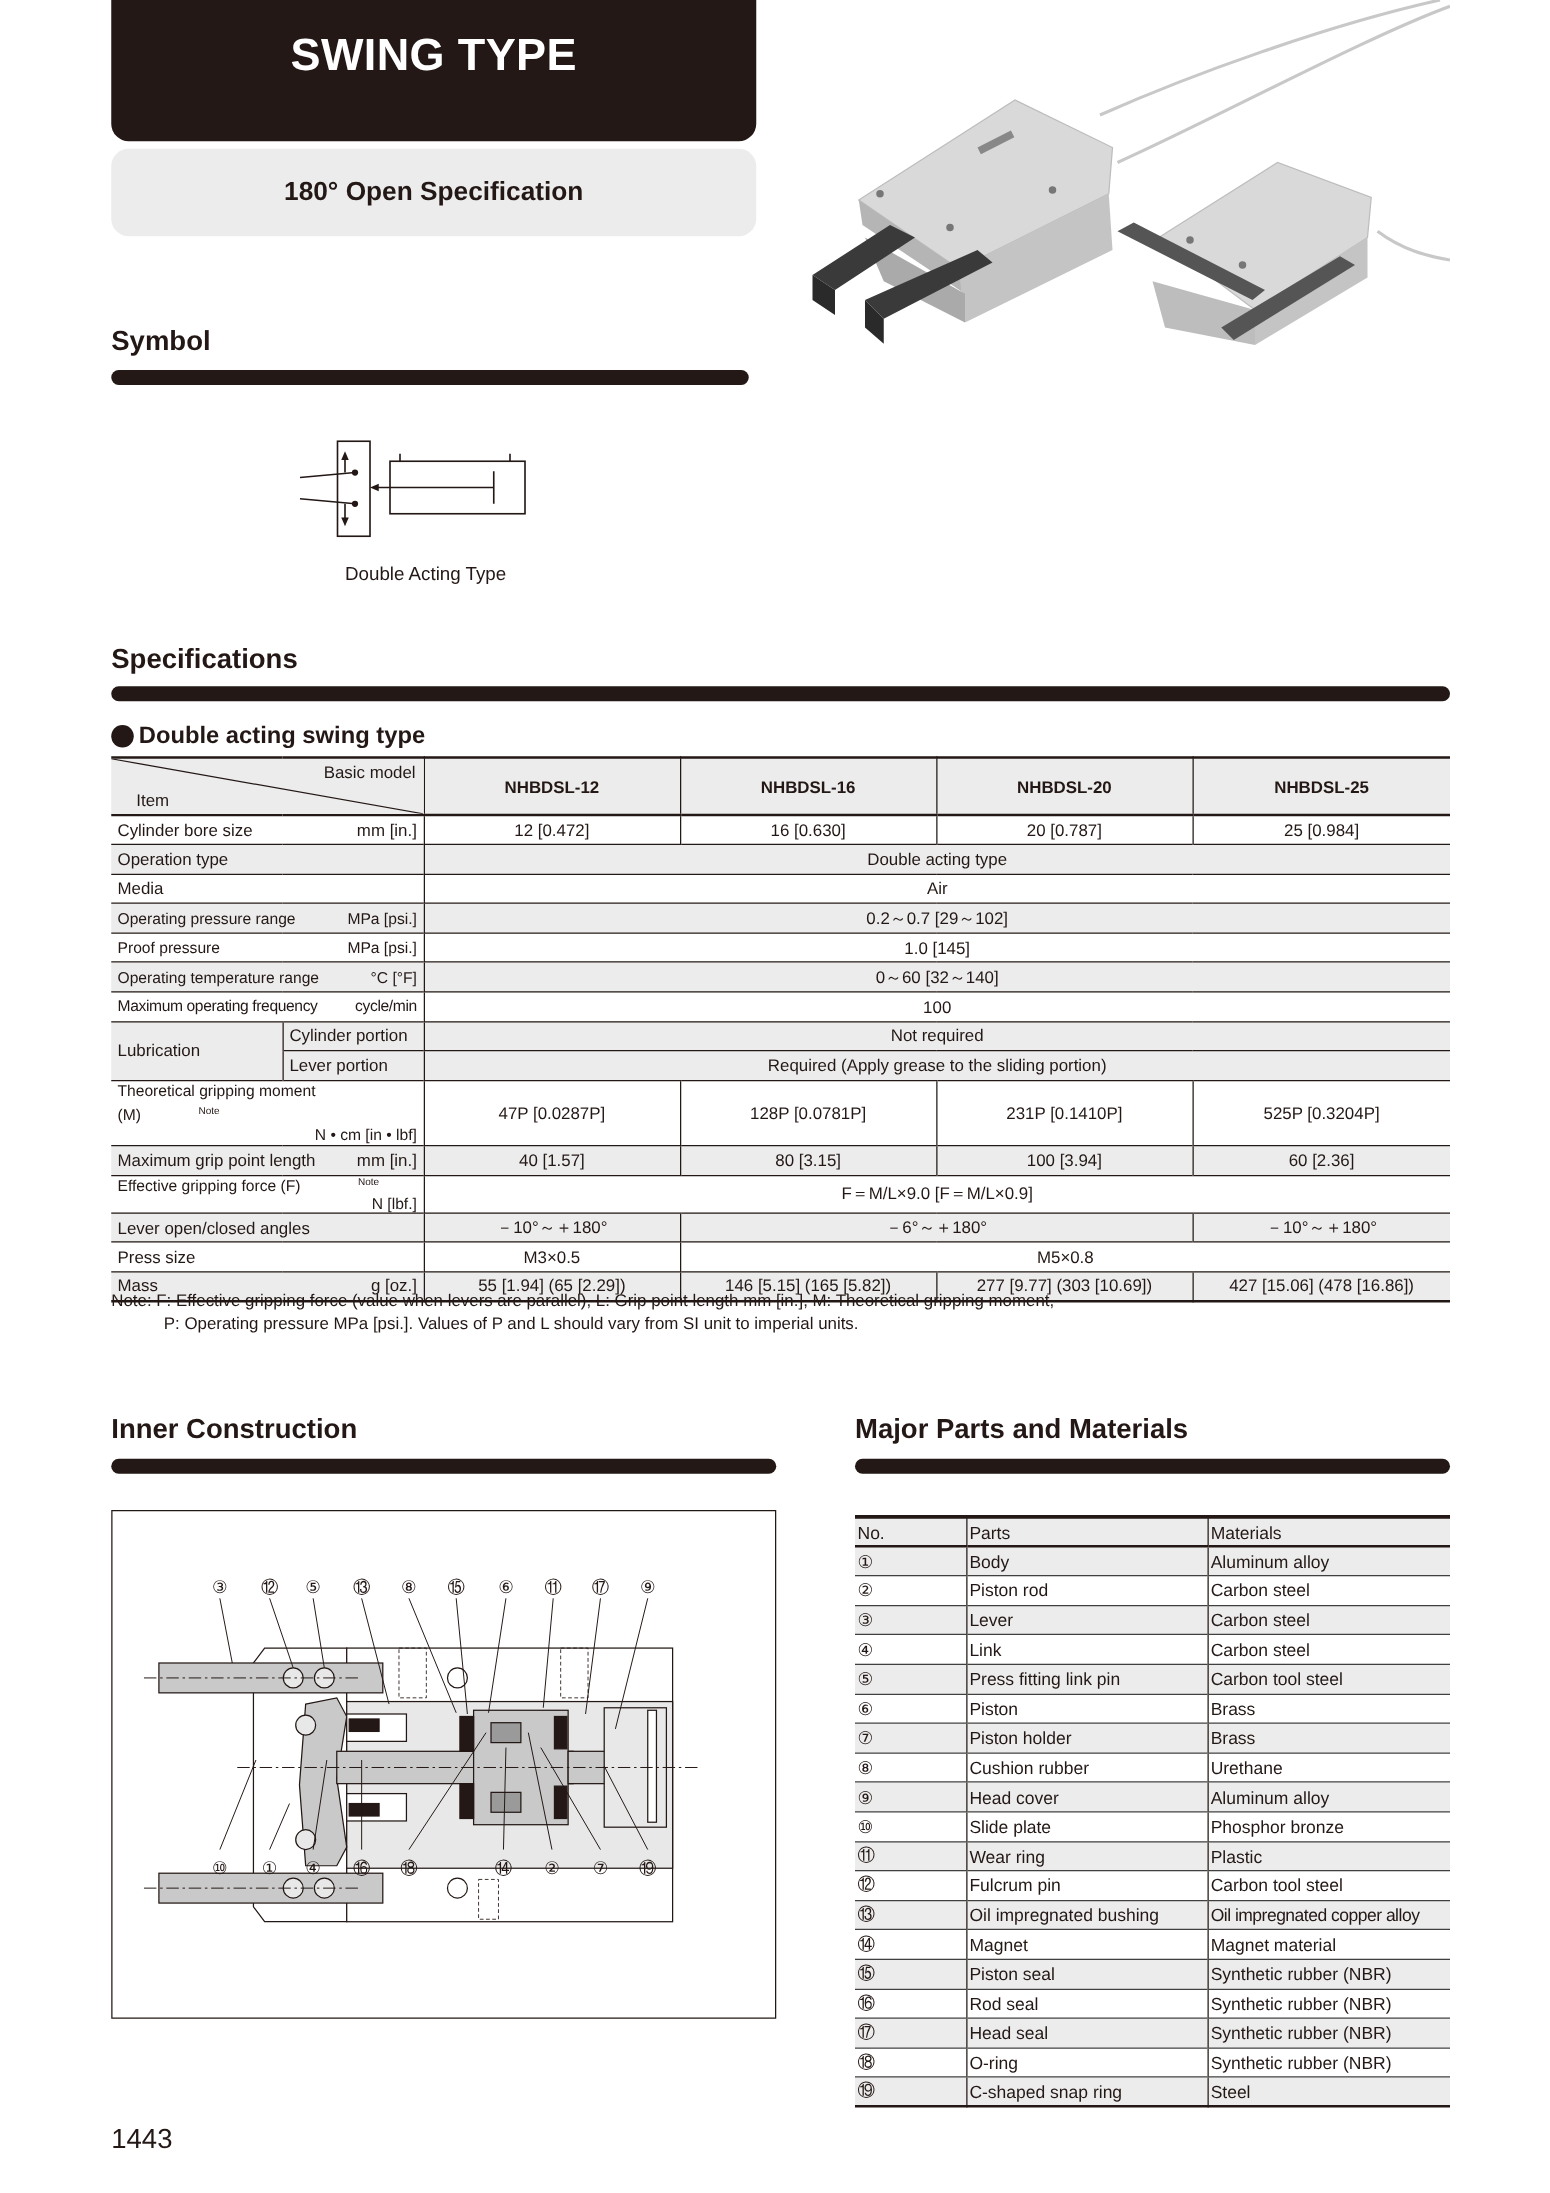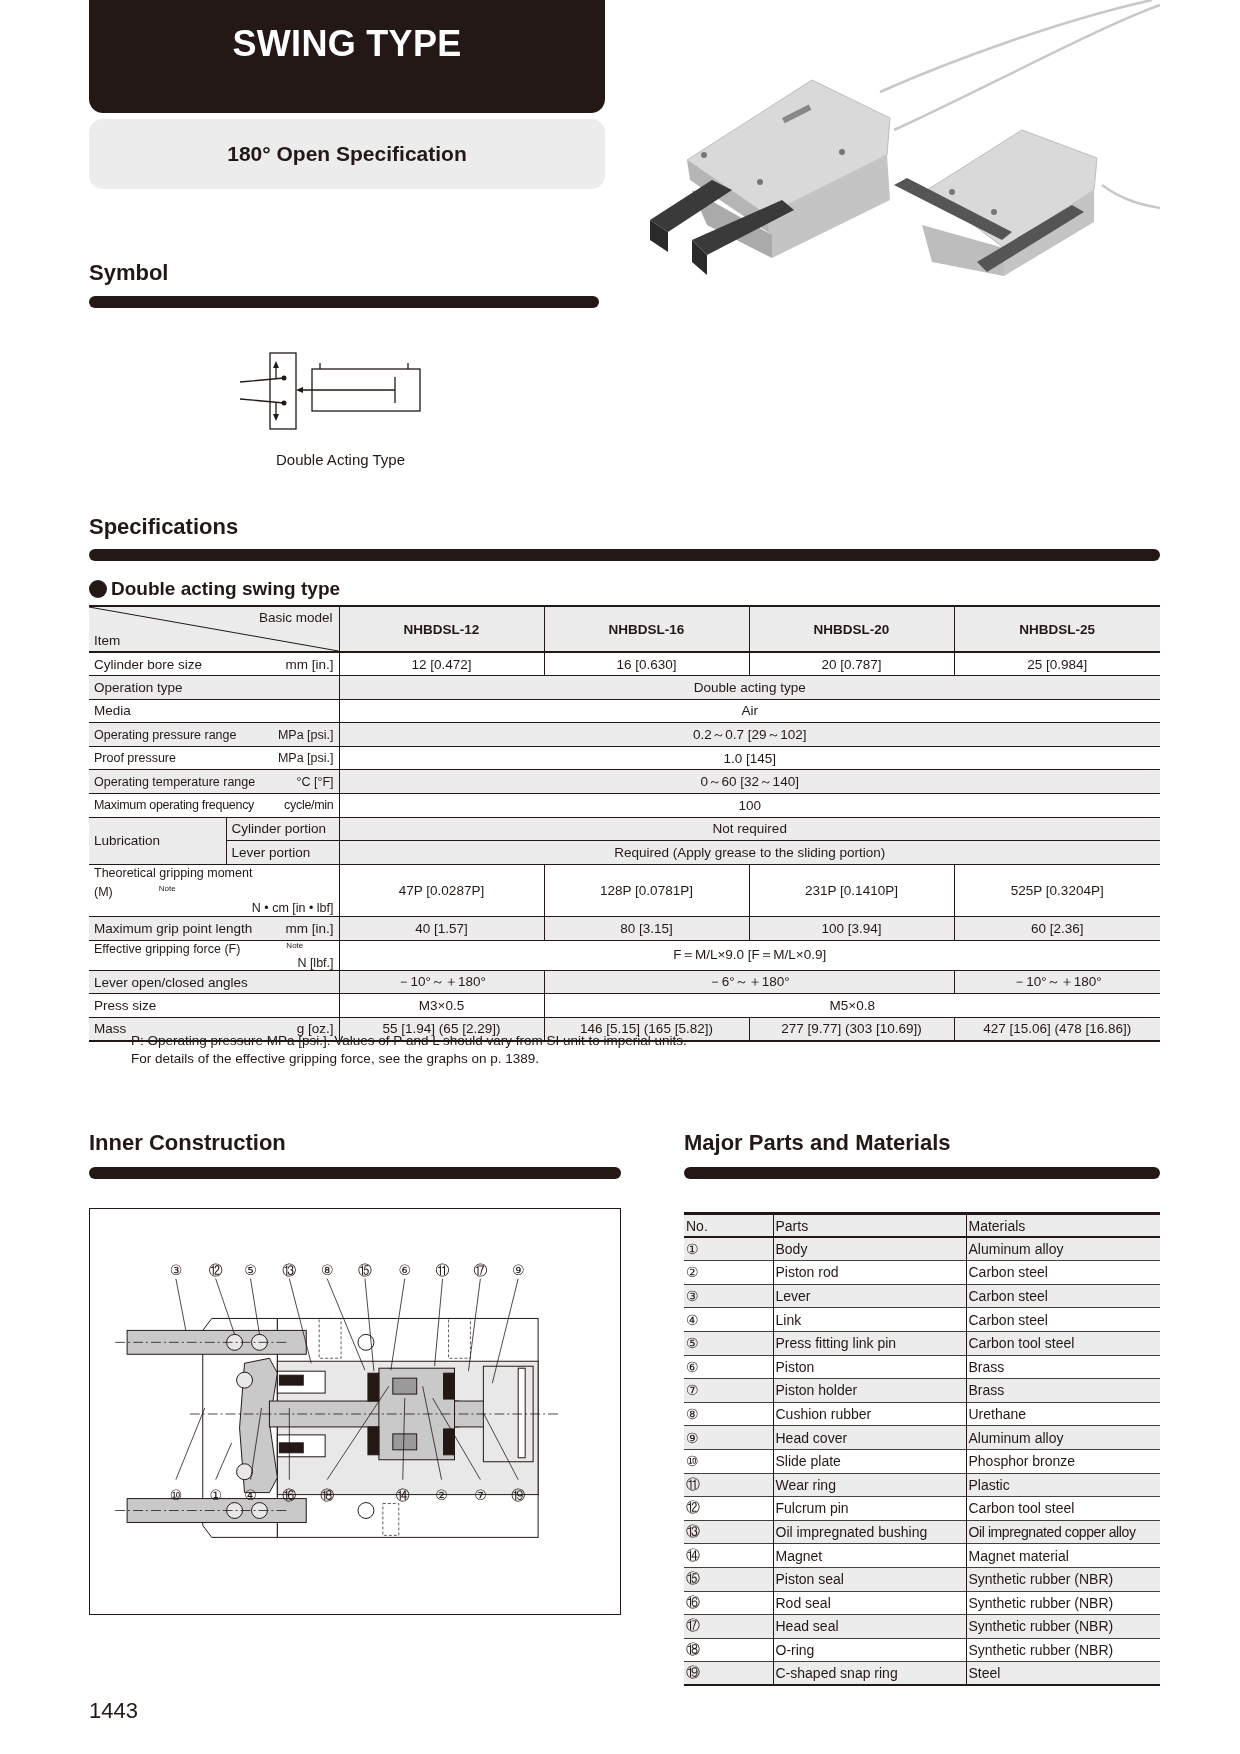--- a/index.html
+++ b/index.html
@@ -26,21 +26,21 @@
   .spec td { border-top: 1px solid #231815; height: 23.6px; padding: 0 5px; vertical-align: middle; }
   .spec td.c { text-align: center; border-left: 1px solid #231815; }
   .spec tr.g td { background: #ececec; }
   .spec .item { width: 250px; }
   .spec .item .lbl { float: left; }
   .spec .item .unit { float: right; }
   .spec .hdr td { height: 46px; background: #ececec; border-bottom: 2px solid #231815; }
   .spec .hdr td.c { font-weight: bold; font-size: 13.5px; }
   .spec .hdr td.diag { position: relative; padding: 0; }
   .diag .bm { position: absolute; right: 6px; top: 3px; }
-  .diag .it { position: absolute; left: 5px; bottom: 3px; }
+  .diag .it { position: absolute; left: 20px; bottom: 3px; }
   .diag svg { position: absolute; left: 0; top: 0; width: 100%; height: 100%; }
   .spec sup { font-size: 8px; margin-left: 46px; }
   .spec td.sub { border-left: 1px solid #231815; width: 113px; }
   .spec td.tall { height: 40px; }
   .small { font-size: 12.5px; }
 
   .note { position: absolute; left: 89px; top: 1032px; font-size: 13.5px; line-height: 18px; }
   .note .ind { padding-left: 42px; }
 
   .diagram-box { position: absolute; left: 89px; top: 1208px; width: 532px; height: 407px; border: 1px solid #231815; }
@@ -259,22 +259,22 @@
         </td>
     <td class="c">55 [1.94] (65 [2.29])</td>
     <td class="c">146 [5.15] (165 [5.82])</td>
     <td class="c">277 [9.77] (303 [10.69])</td>
     <td class="c">427 [15.06] (478 [16.86])</td>
   </tr>
 </tbody>
   </table>
 
 <div class="note">
+  <div>Note: F: Effective gripping force (value when levers are parallel), L:  Grip point length mm [in.], M: Theoretical gripping moment,</div>
   <div class="ind">P: Operating pressure  MPa [psi.]. Values of P and L should vary from SI unit to imperial units.</div>
-  <div class="ind">For details of the effective gripping force, see the graphs on p. 1389.</div>
 </div>
 
 <div class="sec-title" style="left:89px; top:1130px;">Inner Construction</div>
 <div class="sec-bar" style="left:89px; top:1167px; width:532px;"></div>
 
 <div class="diagram-box">
   <svg viewBox="0 0 532 407" id="construction-svg">
     <g stroke="#231815" stroke-width="1" fill="none">
 
       <polyline points="128,123 118,138 118,123"></polyline>

